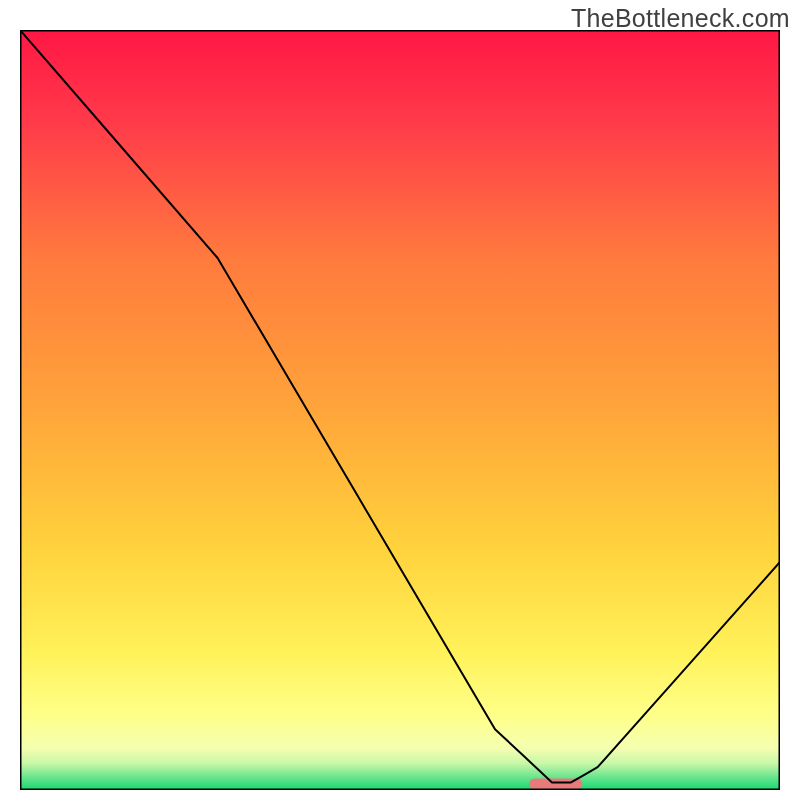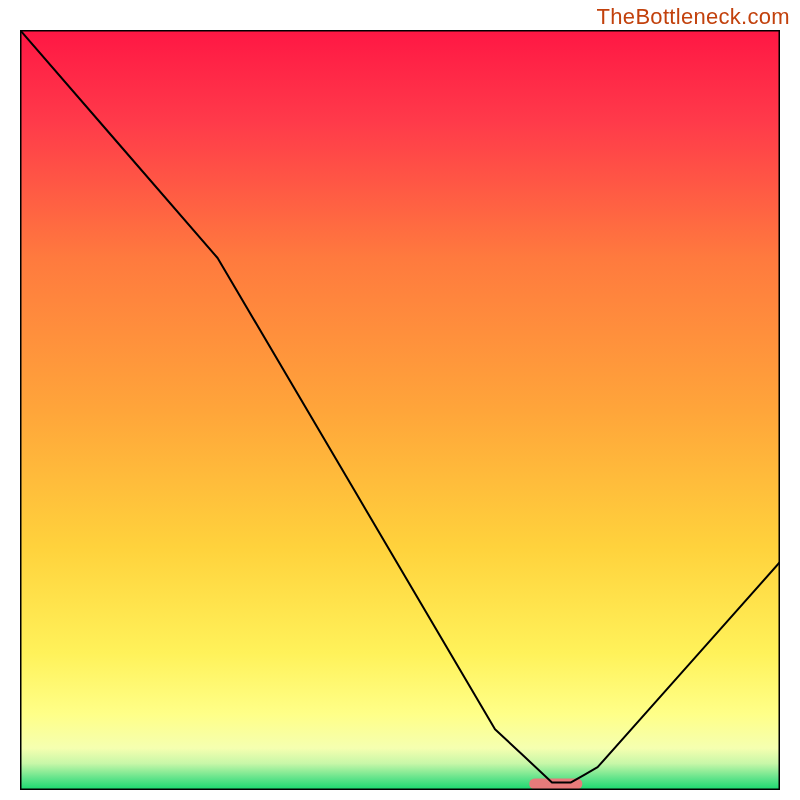--- a/index.html
+++ b/index.html
@@ -12,22 +12,22 @@
   }
   .stage {
     position: relative;
     width: 800px;
     height: 800px;
   }
   .attribution {
     position: absolute;
     top: 4px;
     right: 10px;
-    font-size: 22px;
-    color: #c2410c;
+    font-size: 25px;
+    color: #404040;
     font-weight: 400;
     letter-spacing: 0.3px;
   }
   .plot {
     position: absolute;
     left: 20px;
     top: 30px;
     width: 760px;
     height: 760px;
   }

